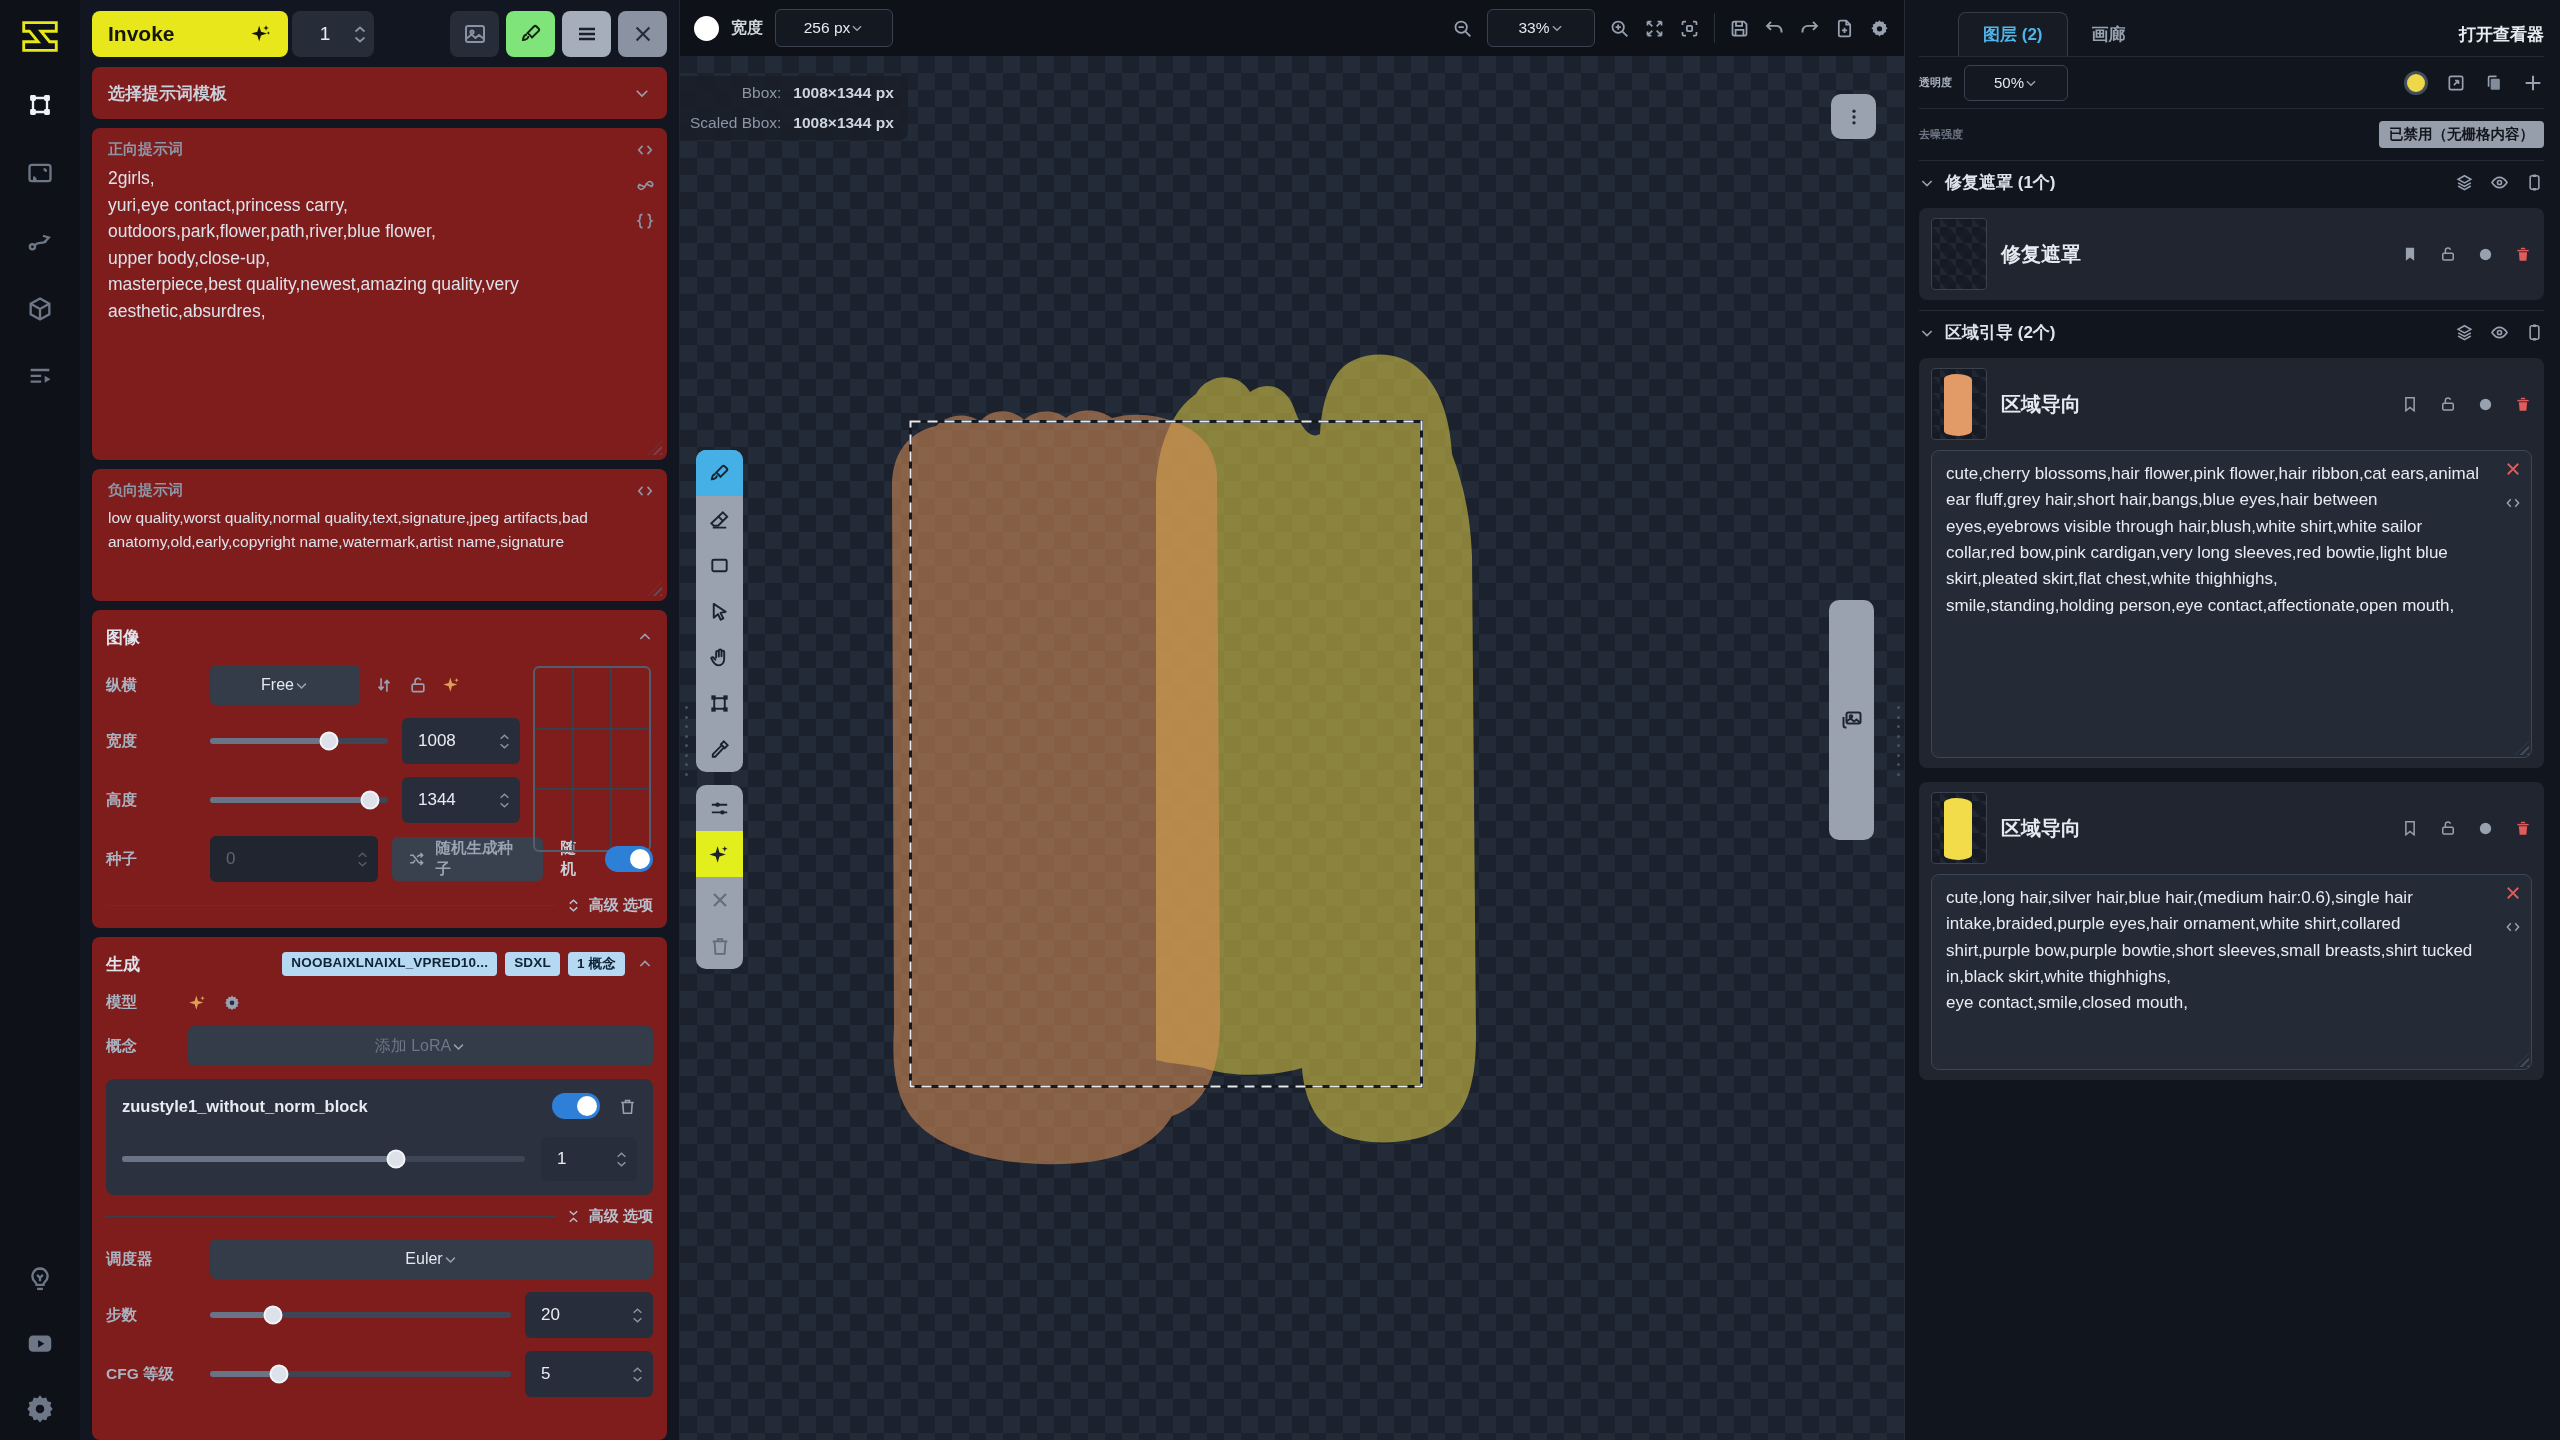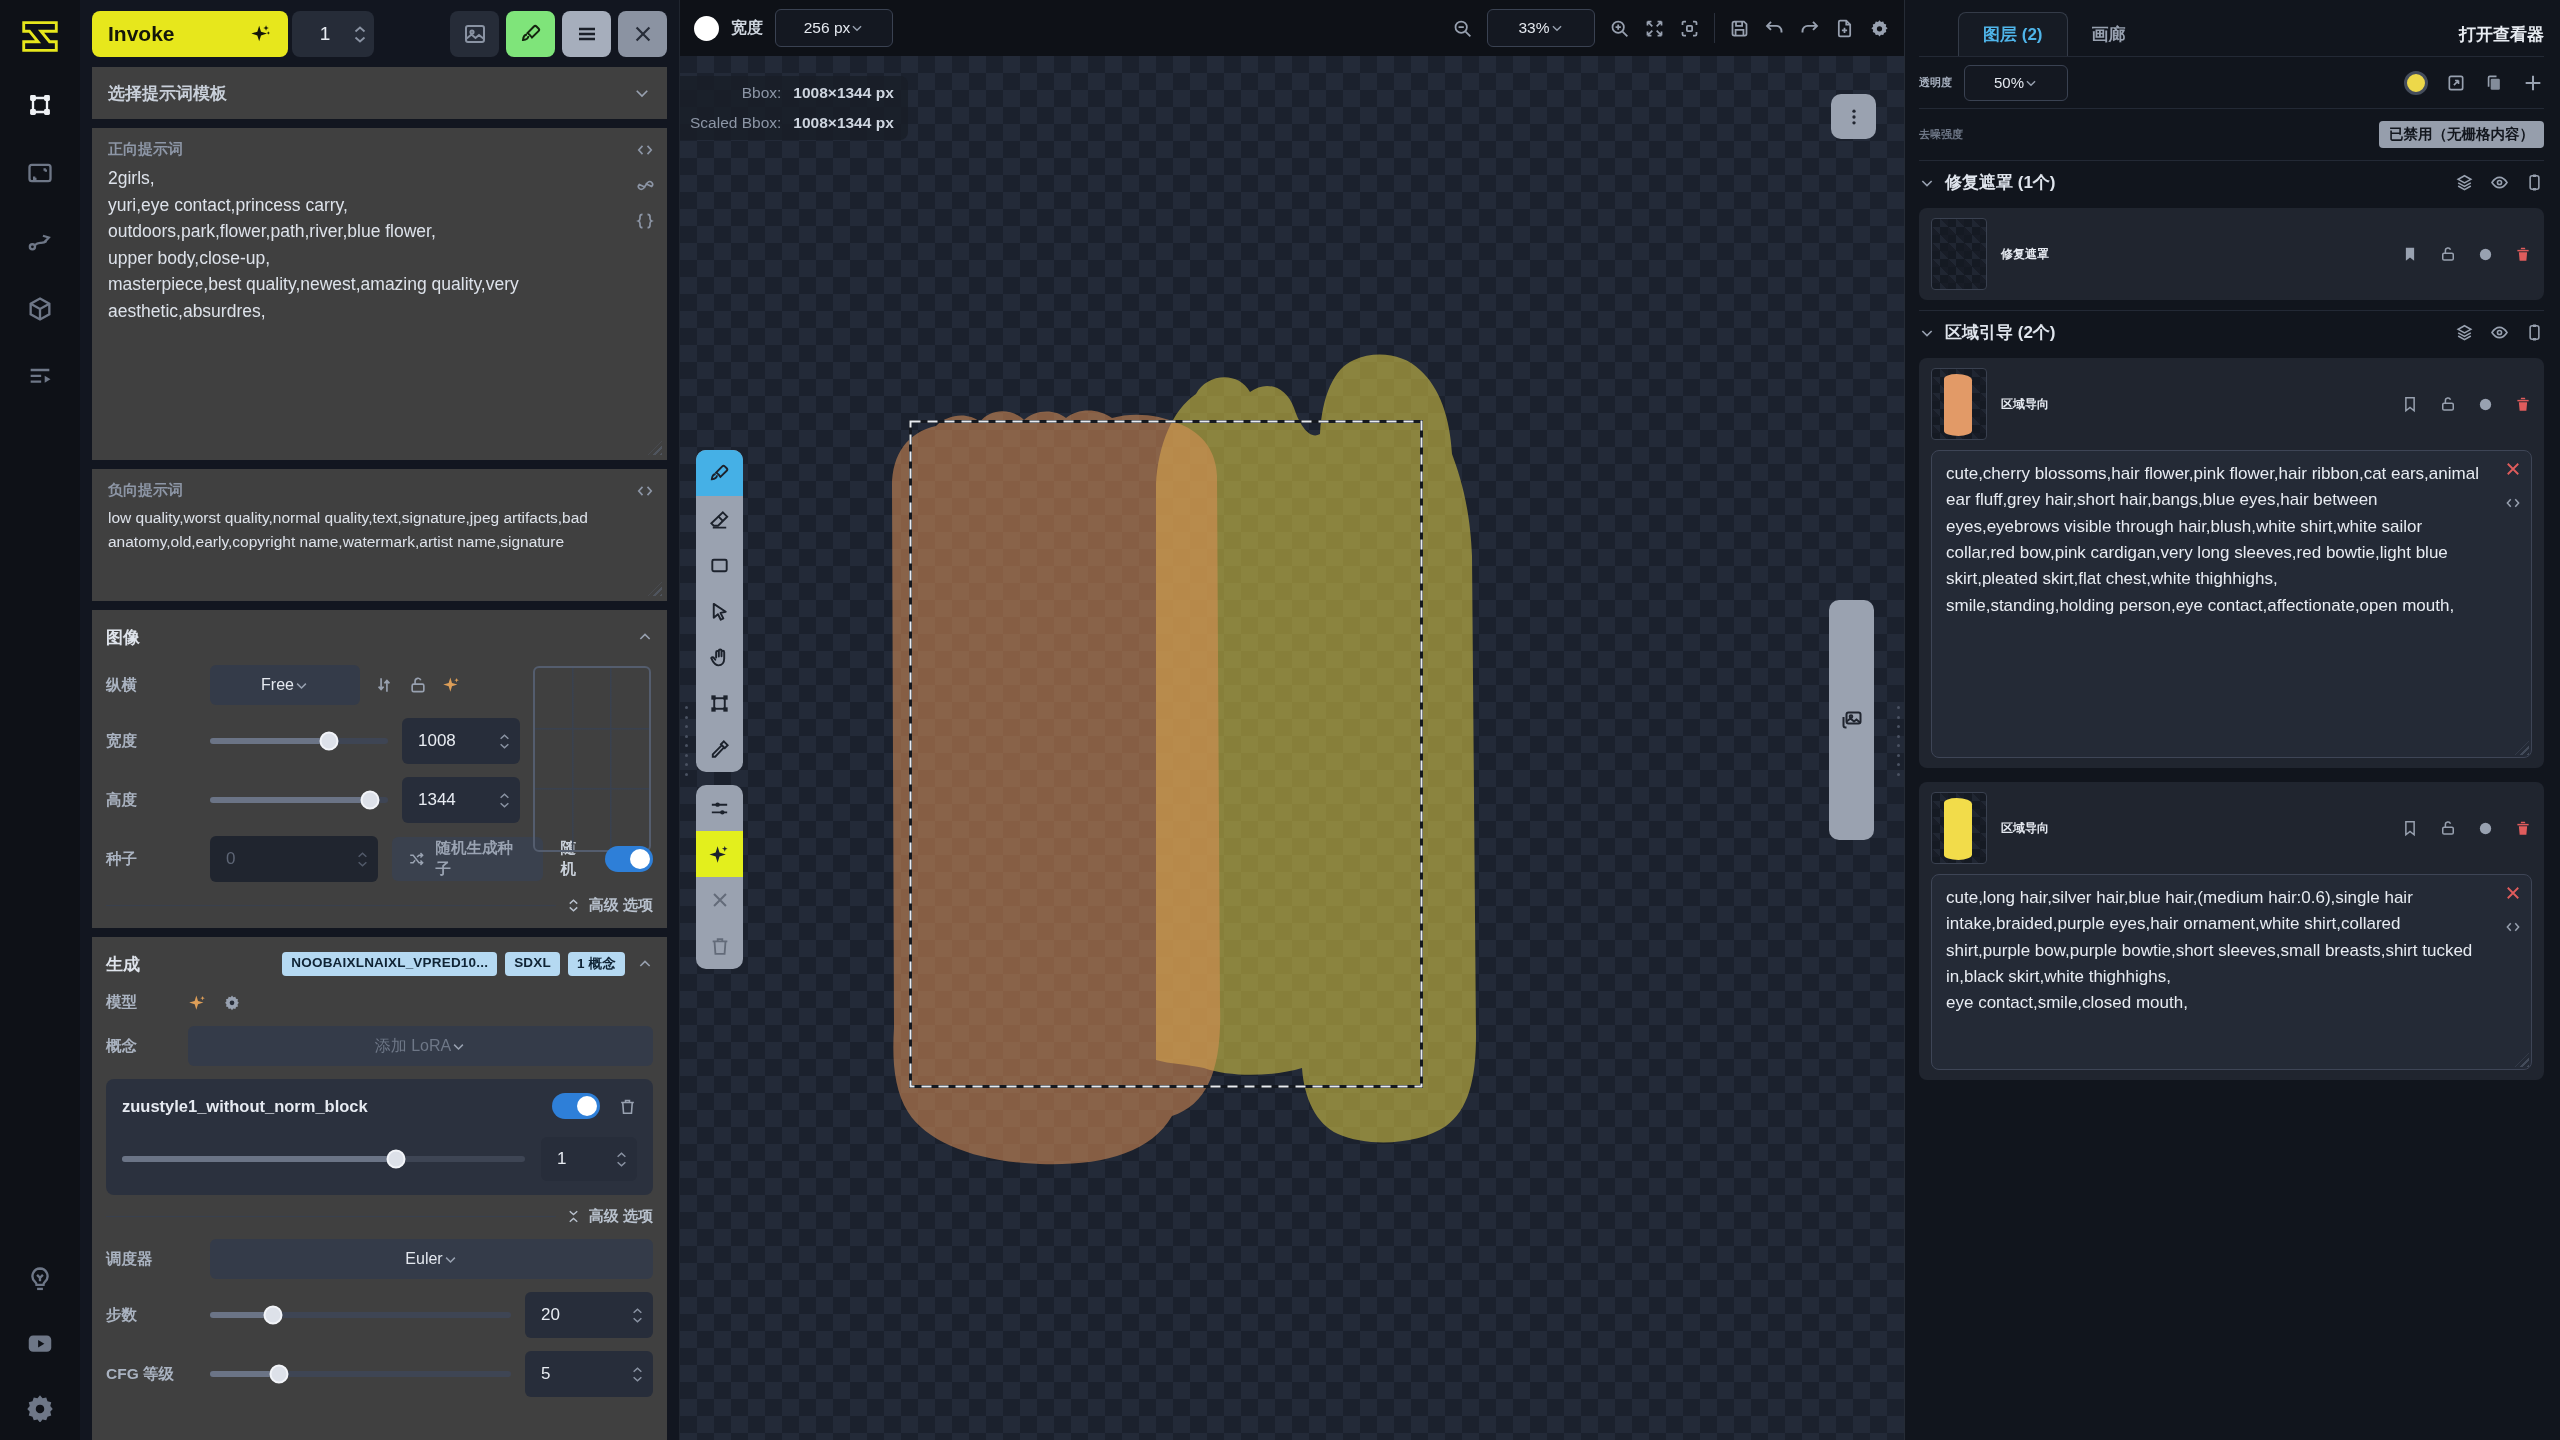--- a/index.html
+++ b/index.html
@@ -25,21 +25,21 @@
   .queue-count { height:46px; width:82px; background:#262c38; border-radius:8px; display:flex; align-items:center; padding:0 8px 0 4px; margin-left:-4px; }
   .queue-count .num { flex:1; text-align:center; color:#e8ecf2; font-size:19px; }
   .stepper { display:flex; flex-direction:column; gap:3px; color:#8a93a3; }
   .lp-top-buttons { margin-left:auto; display:flex; gap:7px; }
   .sq-btn { width:49px; height:46px; border-radius:8px; display:flex; align-items:center; justify-content:center; cursor:pointer; }
   .sq-btn.dark { background:#262c38; color:#8a93a3; }
   .sq-btn.green { background:#7fe47a; color:#15240f; }
   .sq-btn.lt { background:#a6aebc; color:#1b2029; }
   .sq-btn.md { background:#8b93a2; color:#262c38; }
 
-  .card { background:#404040; border-radius:0; }
+  .card { background:#7f1d1d; border-radius:8px; }
   .tmpl-card { height:52px; display:flex; align-items:center; justify-content:space-between; padding:0 16px; flex:0 0 52px; cursor:pointer; }
   .tmpl-card .t { font-size:17px; font-weight:700; color:#c9d0da; }
   .chev { color:#98a1b0; }
 
   .prompt-card { position:relative; padding:12px 16px 10px 16px; }
   .prompt-card .plabel { font-size:15px; font-weight:700; color:#8d96a6; margin-bottom:6px; }
   .prompt-card textarea { width:528px; background:transparent; border:none; resize:none; outline:none; color:#dde2ea; font-size:17.5px; line-height:1.52; font-family:"Liberation Sans","DejaVu Sans",sans-serif; display:block; }
   .pc-icons { position:absolute; right:12px; top:12px; display:flex; flex-direction:column; gap:16px; align-items:center; color:#8d96a6; }
   .grip { position:absolute; right:5px; bottom:5px; width:14px; height:14px; background:
     repeating-linear-gradient(135deg, transparent 0 3px, #5c66778a 3px 5px); clip-path:polygon(100% 0,100% 100%,0 100%); }
@@ -136,21 +136,21 @@
   .grp-head { display:flex; align-items:center; height:44px; gap:10px; color:#98a1b0; border-top:1px solid #232935; }
   .grp-head .t { font-size:17px; font-weight:700; color:#dfe4ec; }
   .layer-card { background:#20252f; border-radius:8px; padding:10px 12px; margin:4px 0 10px 0; }
   .layer-head { display:flex; align-items:center; gap:14px; }
   .thumb { width:56px; height:72px; border-radius:4px; border:1px solid #3a4150; background-color:#151a23;
      background-image:
       linear-gradient(45deg,#20263240 25%,transparent 25%,transparent 75%,#20263240 75%),
       linear-gradient(45deg,#202632 25%,transparent 25%,transparent 75%,#202632 75%);
      background-size:16px 16px; background-position:0 0,8px 8px; position:relative; overflow:hidden; flex:0 0 56px; }
   .thumb .blob { position:absolute; left:12px; top:5px; width:28px; height:62px; border-radius:45% 55% 48% 52% / 8% 10% 9% 8%; }
-  .layer-name { font-size:12px; font-weight:700; color:#e6eaf1; flex:1; }
+  .layer-name { font-size:20px; font-weight:700; color:#e6eaf1; flex:1; }
   .layer-icons { display:flex; align-items:center; gap:20px; color:#9aa3b2; }
   .red { color:#e05c5c; }
   .ta-wrap { position:relative; margin-top:10px; }
   .ta-wrap textarea { width:100%; background:#242a36; border:1px solid #3e4556; border-radius:8px; padding:10px 46px 10px 14px; color:#e8ecf2; font-size:17px; line-height:1.55; resize:none; outline:none; font-family:"Liberation Sans","DejaVu Sans",sans-serif; display:block; }
   .ta-icons { position:absolute; right:10px; top:10px; display:flex; flex-direction:column; gap:16px; align-items:center; }
 </style>
 </head>
 <body>
 
 <div class="app">

